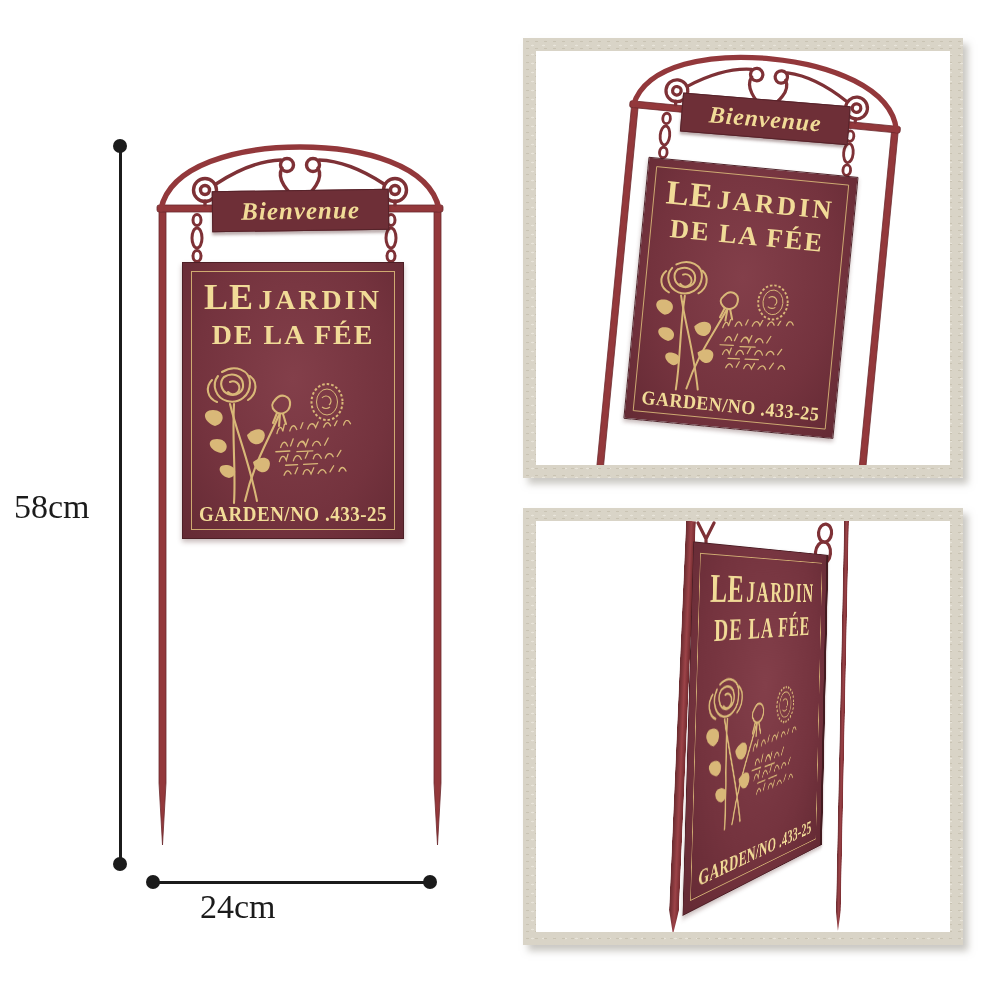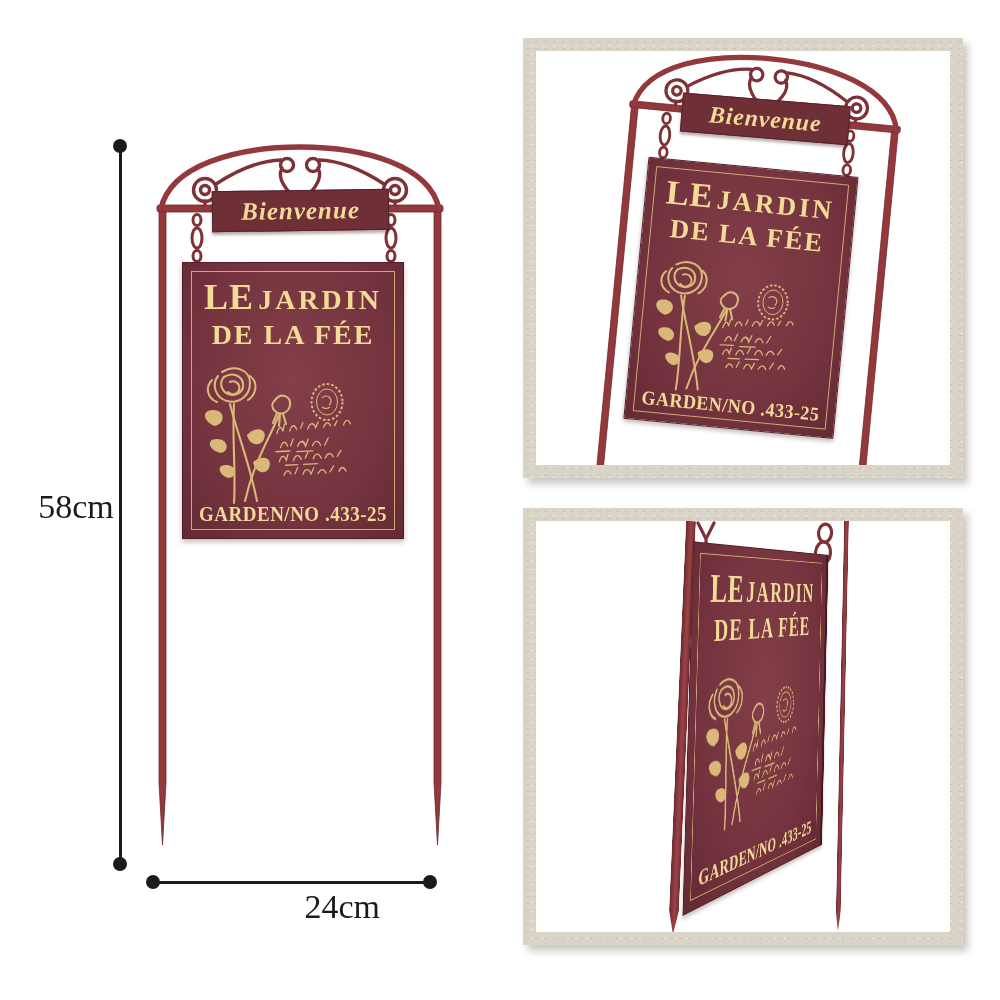--- a/index.html
+++ b/index.html
@@ -79,26 +79,26 @@
   .hooks-svg{position:absolute;left:150px;top:0;}
 </style>
 </head>
 <body>
 
 <section>
 
   <div class="dim-vline"></div>
   <div class="dot" style="left:113px;top:139px"></div>
   <div class="dot" style="left:113px;top:857px"></div>
-  <div class="dim-label" style="left:28px;top:488px;width:96px;text-align:center">58cm</div>
+  <div class="dim-label" style="left:14px;top:488px;width:96px;">58cm</div>
 
   <div class="dim-hline"></div>
   <div class="dot" style="left:146px;top:875px"></div>
   <div class="dot" style="left:423px;top:875px"></div>
-  <div class="dim-label" style="left:200px;top:888px;width:180px;text-align:right">24cm</div>
+  <div class="dim-label" style="left:200px;top:888px;width:180px;text-align:left">24cm</div>
 
   <div class="sign" style="left:155px;top:143px">
     <svg class="frame-svg" width="290" height="712" viewBox="0 0 290 712">
       <g fill="var(--metal-maroon,#93383b)" stroke="#6b292d" stroke-width=".8">
         <path d="M4,66 h7 v574 l-3.5,62 l-3.5,-62 Z"></path>
         <path d="M279,66 h7 v574 l-3.5,62 l-3.5,-62 Z"></path>
         <rect x="2" y="62" width="286" height="7" rx="2"></rect>
       </g>
       <g fill="none" stroke="var(--metal-maroon,#93383b)" stroke-width="5.5" stroke-linecap="round">
         <path d="M6,66 C15,22 82,4 145,4 C208,4 275,22 284,66"></path>

